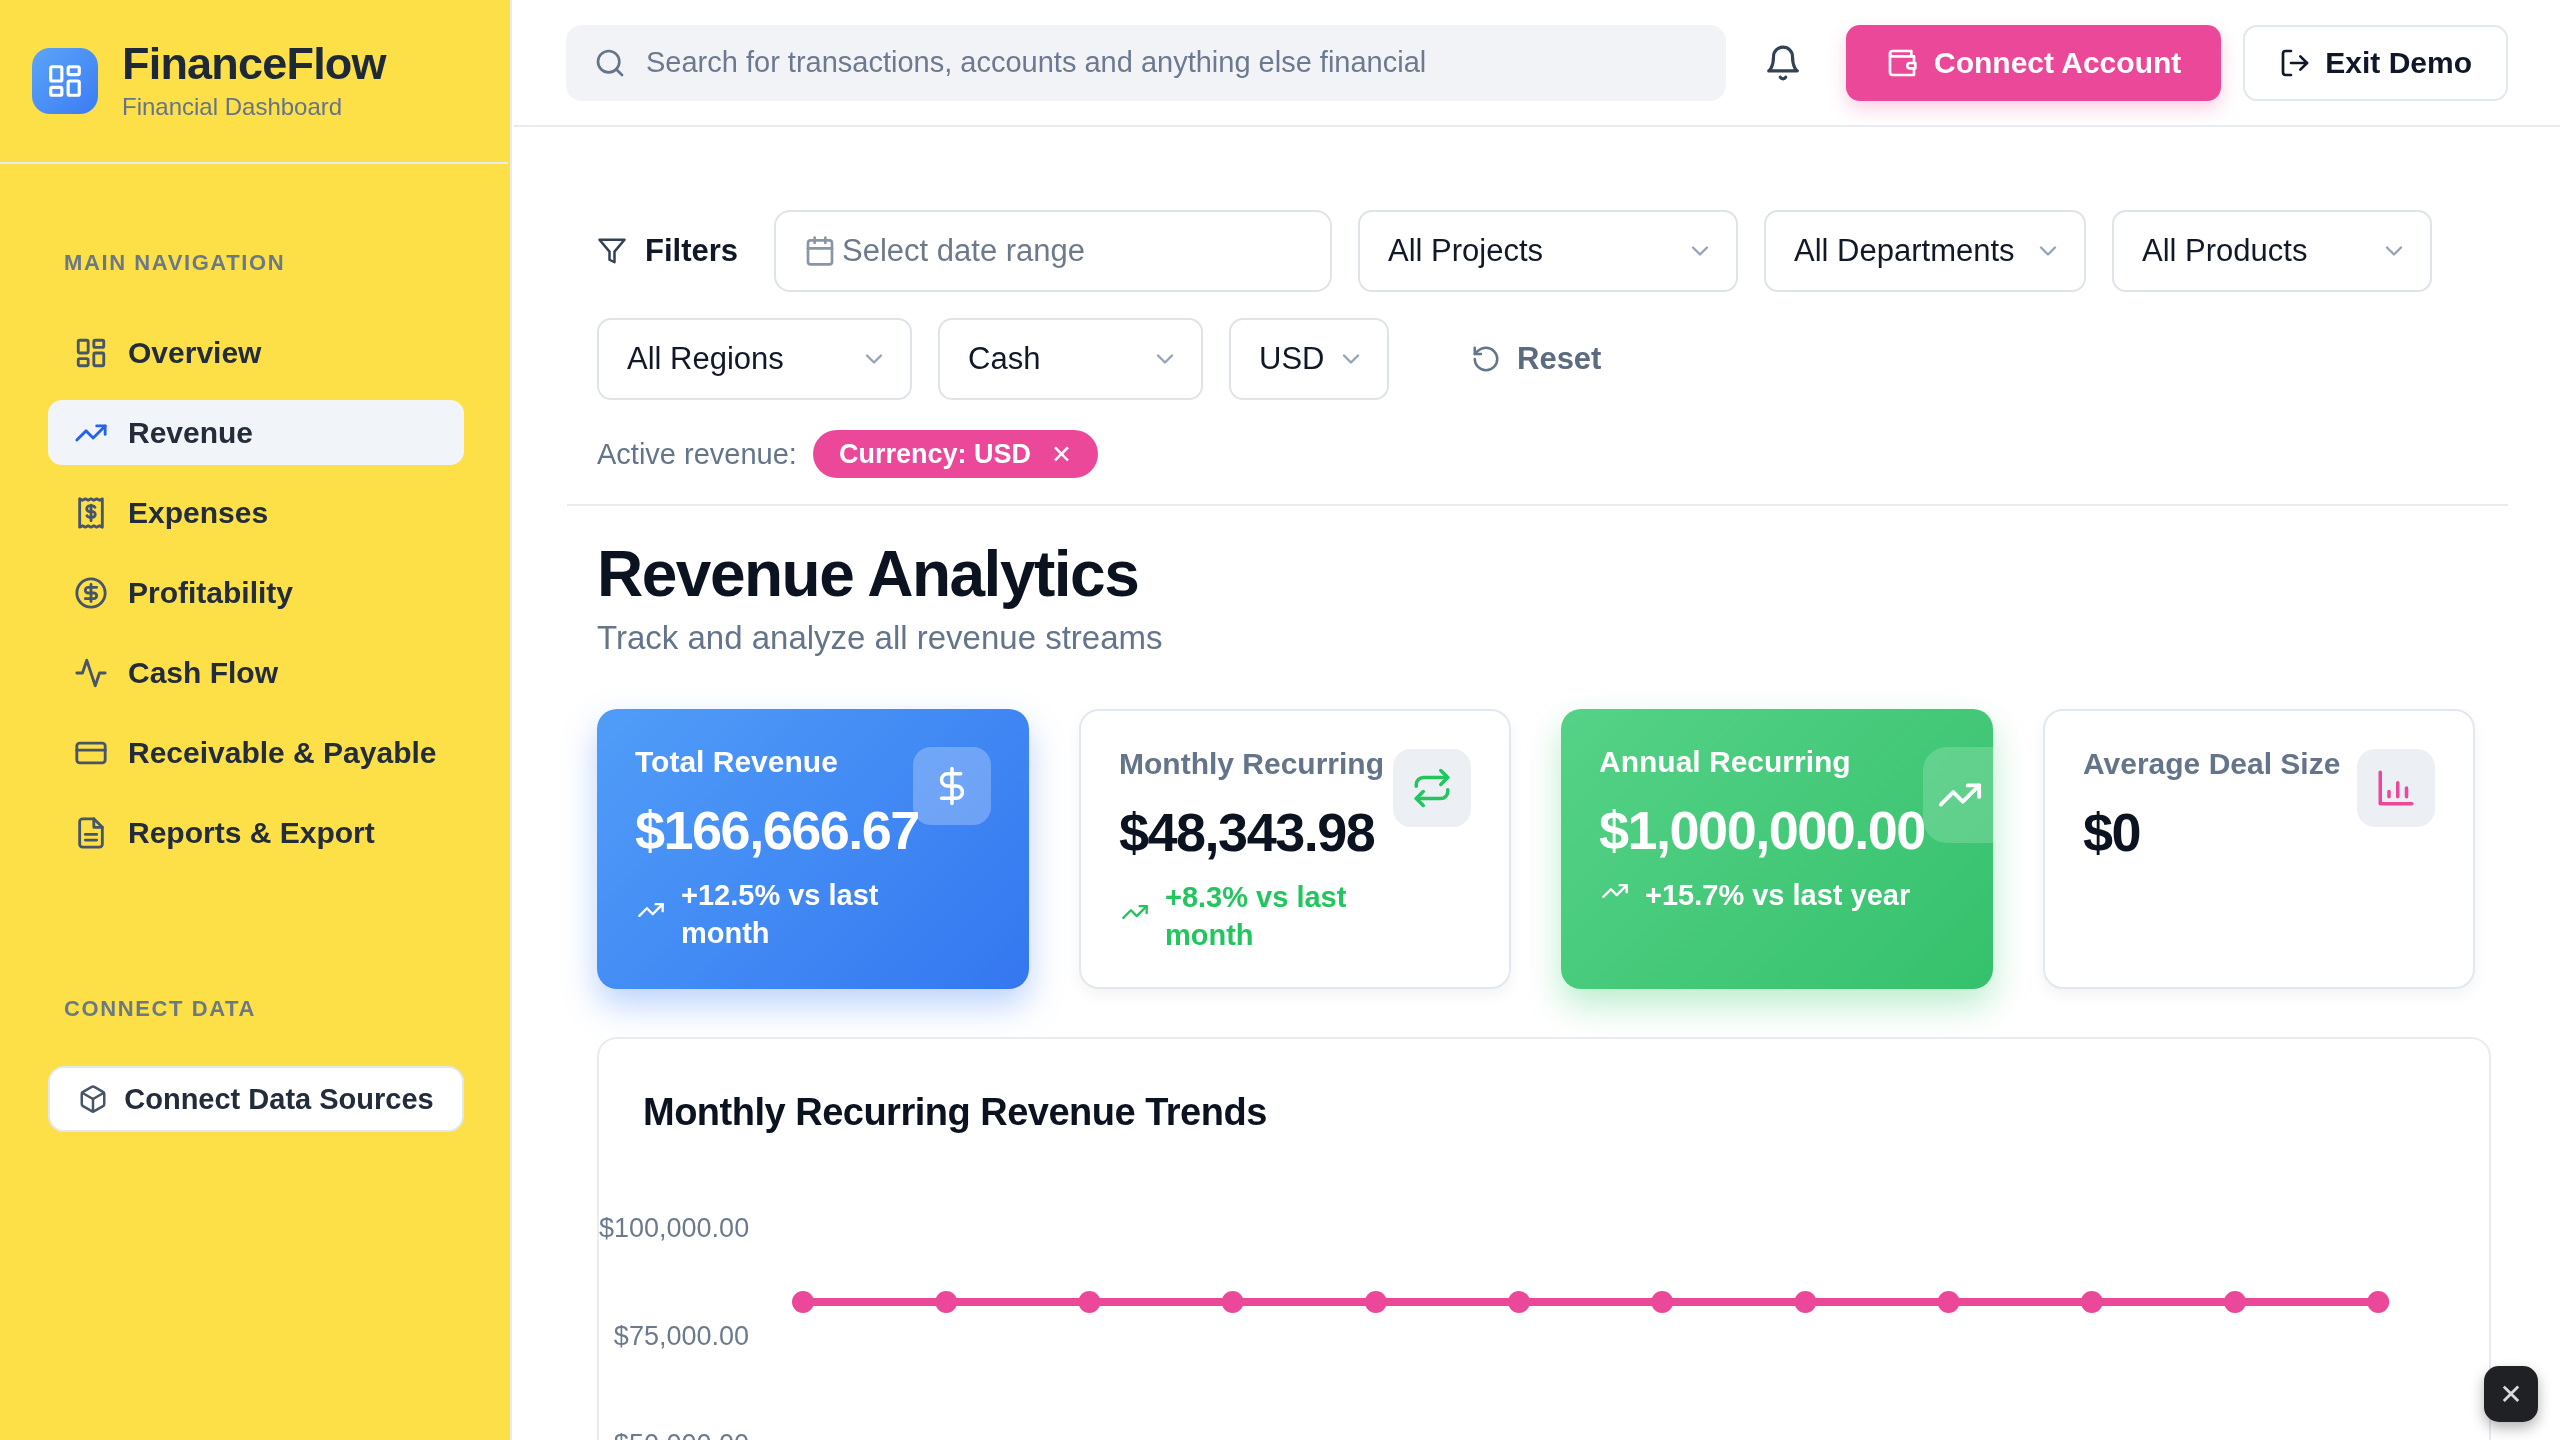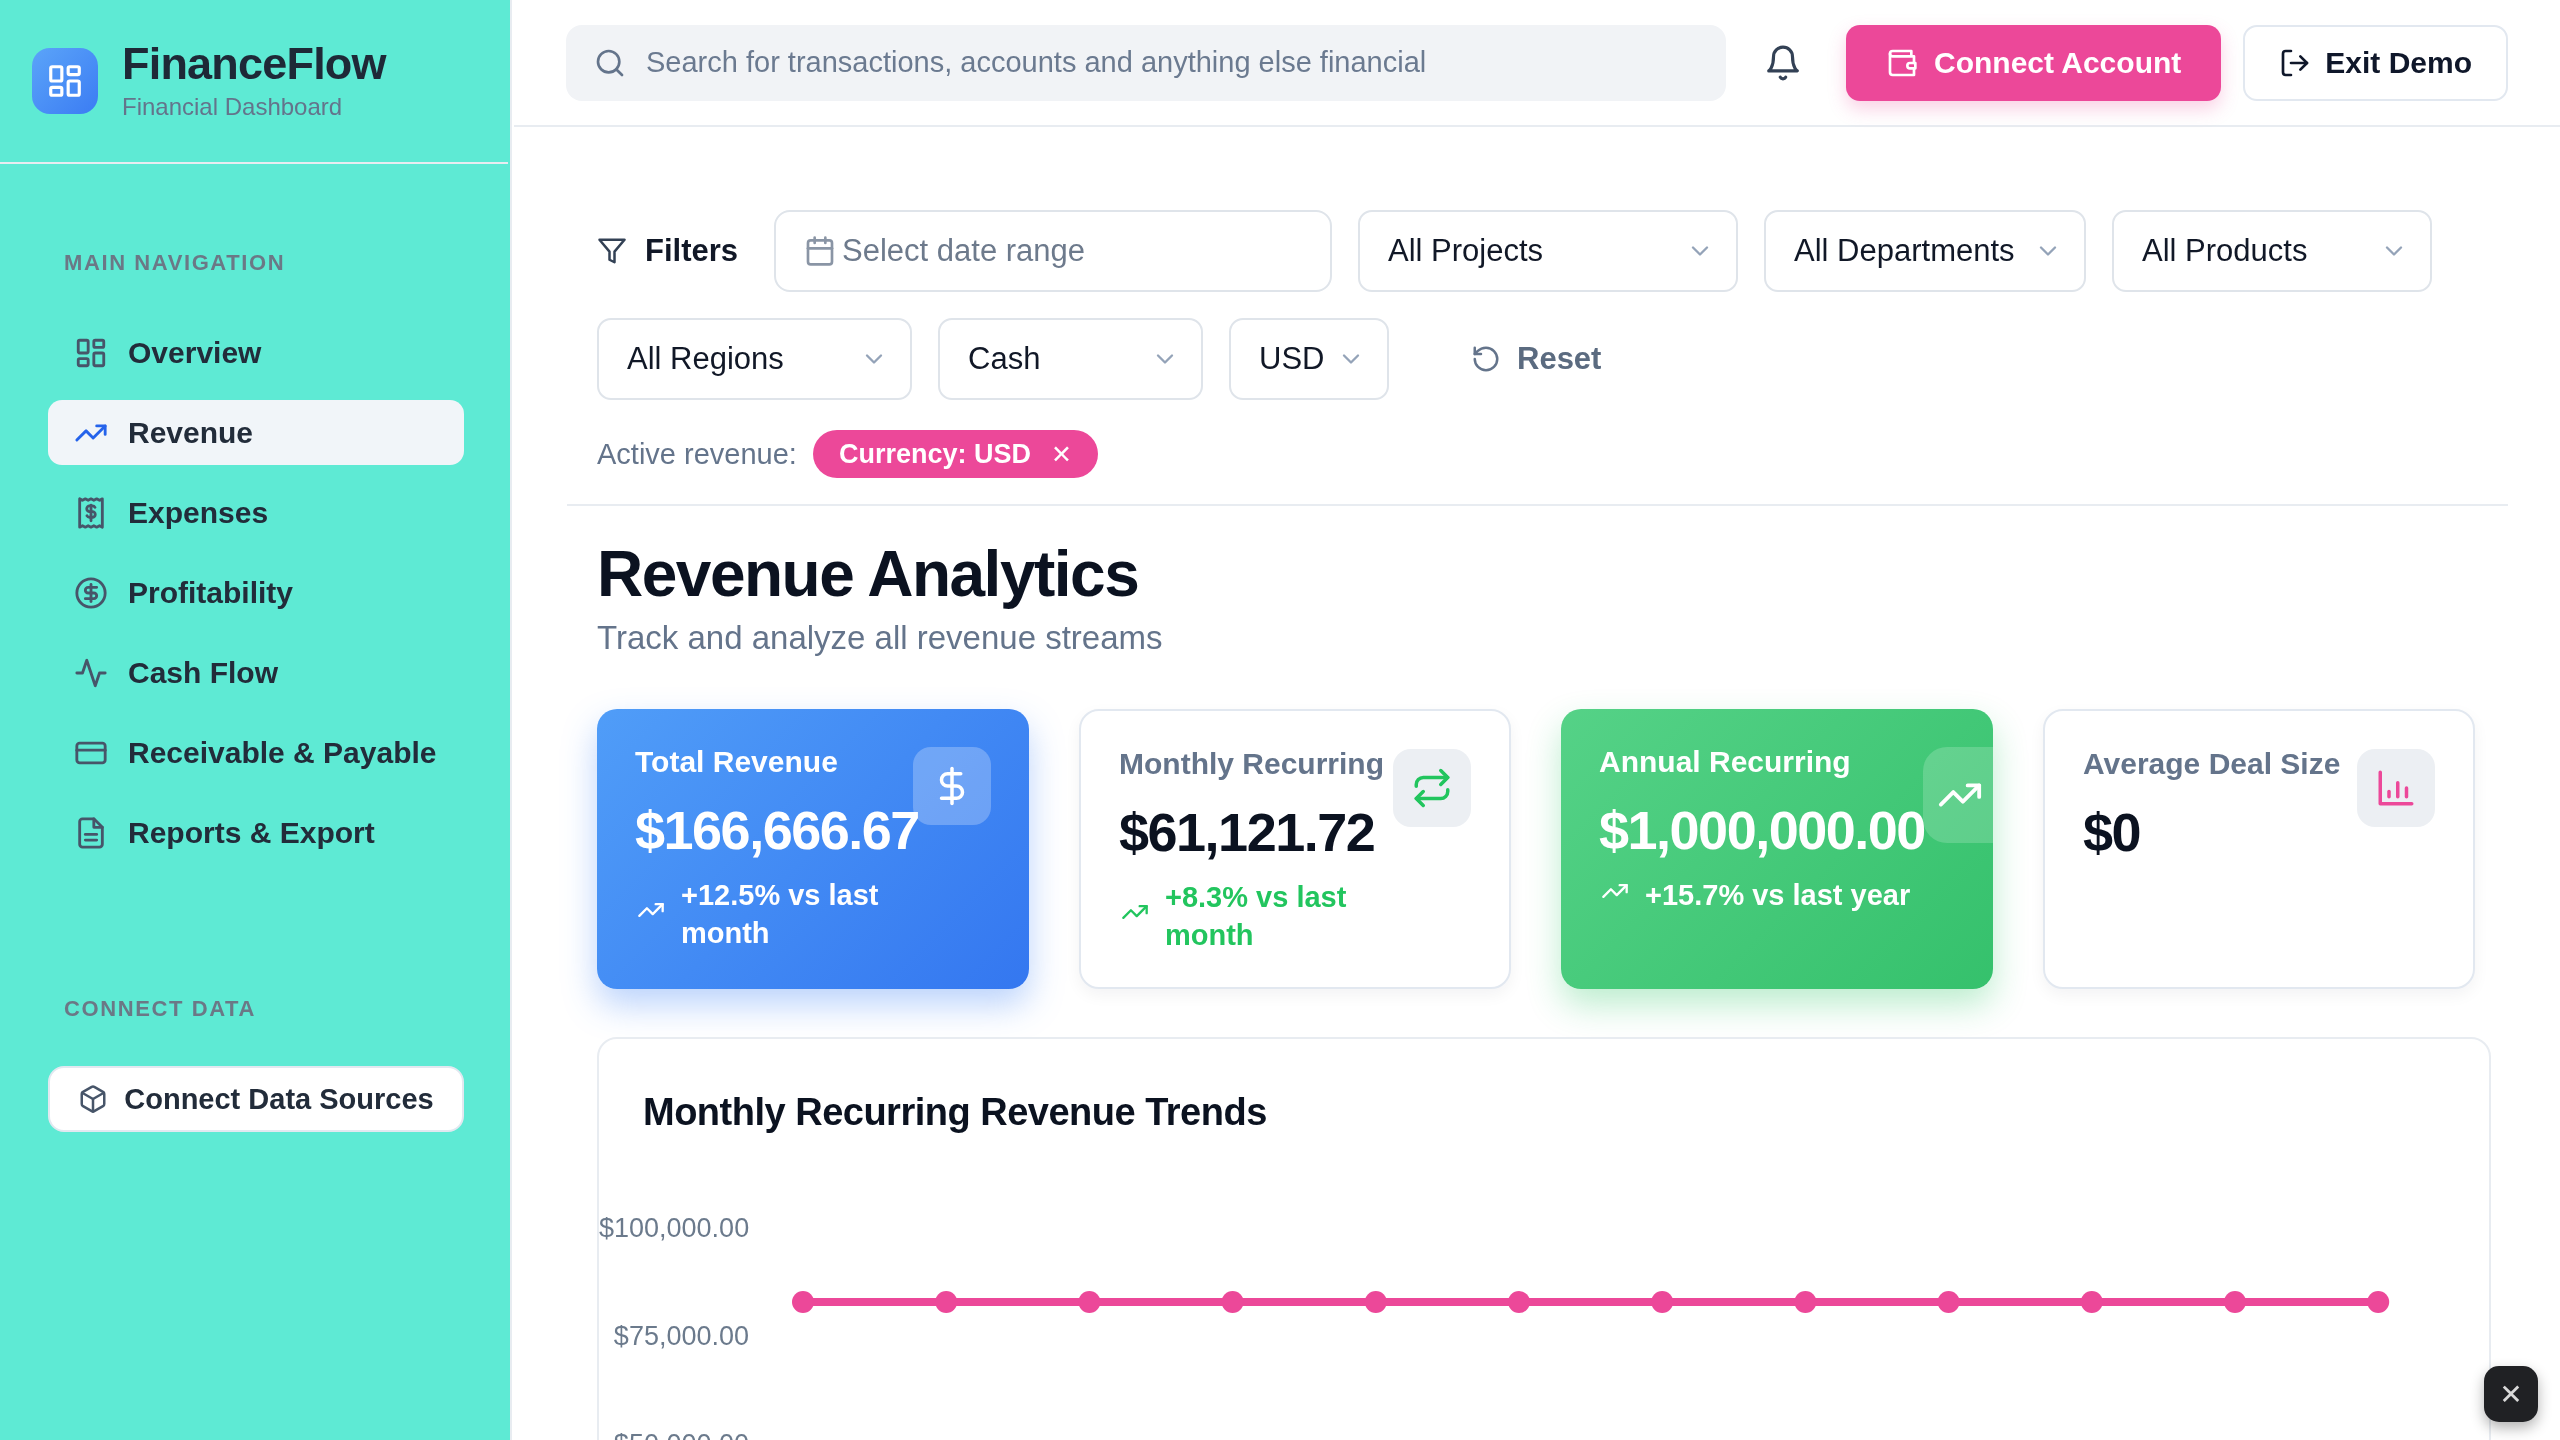--- a/index.html
+++ b/index.html
@@ -1,20 +1,20 @@
 <!DOCTYPE html>
 <html><head>
 <meta charset="utf-8">
 <style>
   html,body{margin:0;padding:0;background:#fff;}
   .app{position:relative;width:2560px;height:1440px;overflow:hidden;background:#fff;
        font-family:"Liberation Sans",sans-serif;color:#0f172a;}
 
   
-  .sidebar{position:absolute;left:0;top:0;width:512px;height:1440px;background:#5eead4;
+  .sidebar{position:absolute;left:0;top:0;width:512px;height:1440px;background:#fde047;
            border-right:2px solid #e8ecf1;box-sizing:border-box;}
   .brand{position:absolute;top:0;left:0;right:2px;height:164px;border-bottom:2px solid #e8ecf1;
          display:flex;align-items:center;gap:24px;padding:0 30px 0 32px;box-sizing:border-box;cursor:pointer;}
   .brand-logo{width:66px;height:66px;border-radius:18px;flex:none;
               background:linear-gradient(135deg,#5ba4f9,#3b7cf3);
               display:flex;align-items:center;justify-content:center;}
   .brand-logo svg{width:38px;height:38px;color:#fff;}
   .brand-name{font-size:45px;font-weight:800;color:#1e2937;letter-spacing:-0.8px;line-height:1.02;}
   .brand-sub{font-size:24px;color:#64748b;margin-top:7px;}
 
@@ -403,21 +403,21 @@
             <span class="ico">
               <svg viewBox="0 0 24 24" fill="none" stroke="currentColor" stroke-width="2" stroke-linecap="round" stroke-linejoin="round">
                 <line x1="12" y1="2" x2="12" y2="22"></line>
                 <path d="M17 5H9.5a3.5 3.5 0 0 0 0 7h5a3.5 3.5 0 0 1 0 7H6"></path>
               </svg>
             </span>
           </div>
         </div>
         <div class="kpi plain">
           <div class="kpi-label">Monthly Recurring</div>
-          <div class="kpi-value">$61,121.72</div>
+          <div class="kpi-value">$48,343.98</div>
           <div class="kpi-change">
             <span class="ico"><svg viewBox="0 0 24 24" fill="none" stroke="currentColor" stroke-width="2" stroke-linecap="round" stroke-linejoin="round">
                 <polyline points="22 7 13.5 15.5 8.5 10.5 2 17"></polyline>
                 <polyline points="16 7 22 7 22 13"></polyline>
               </svg></span>
             <span>+8.3% vs last month</span>
           </div>
           <div class="kpi-iconbox">
             <span class="ico">
               <svg viewBox="0 0 24 24" fill="none" stroke="currentColor" stroke-width="2" stroke-linecap="round" stroke-linejoin="round">

